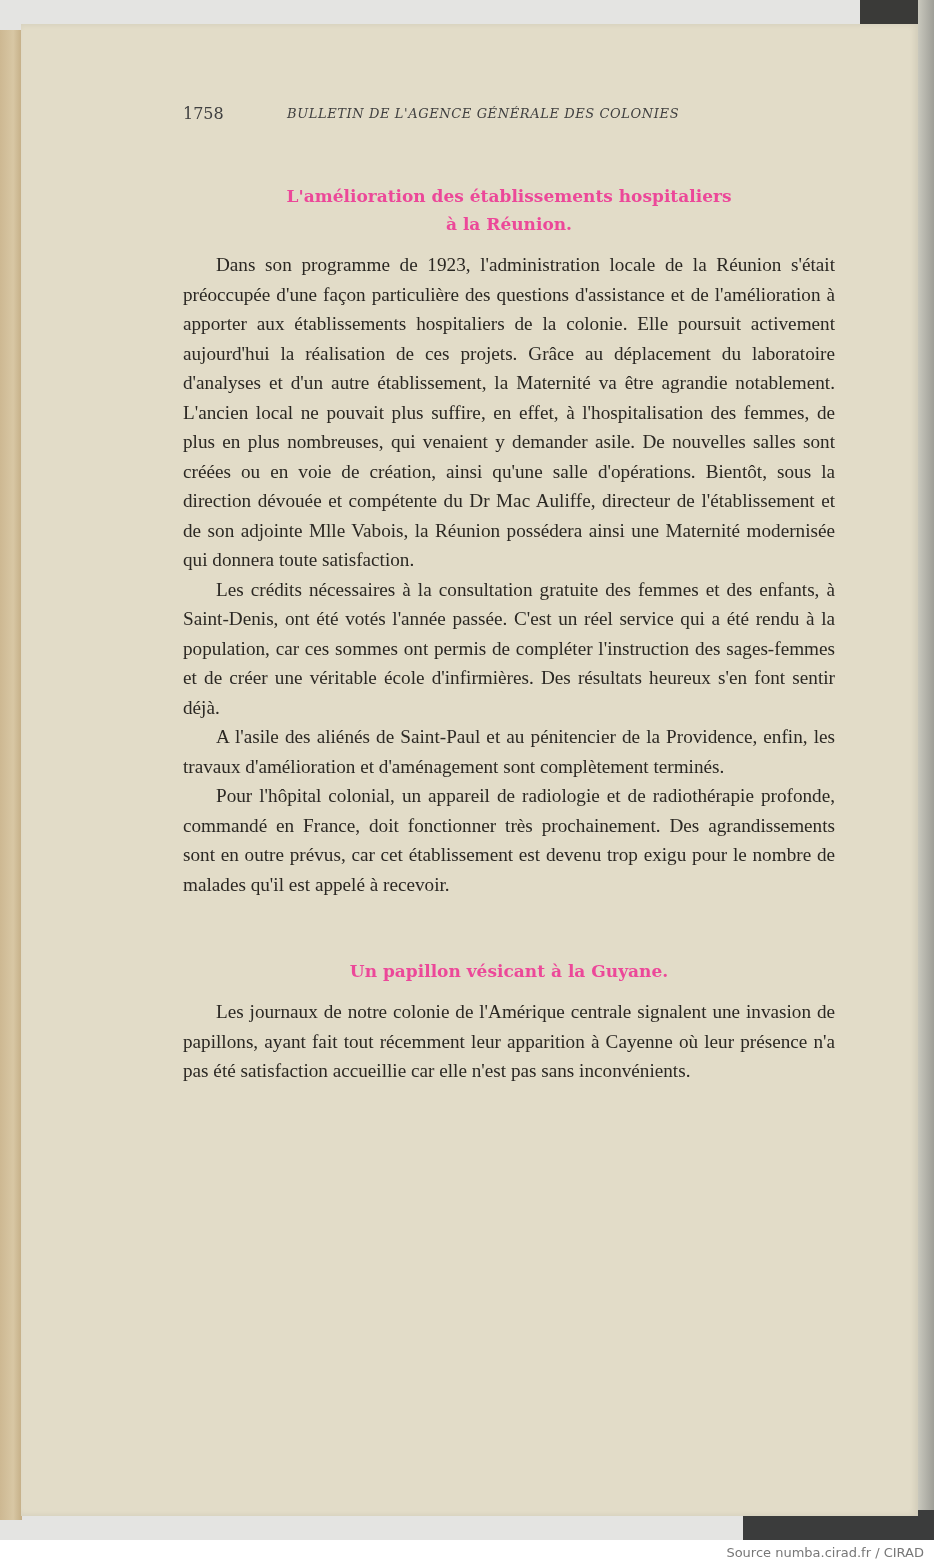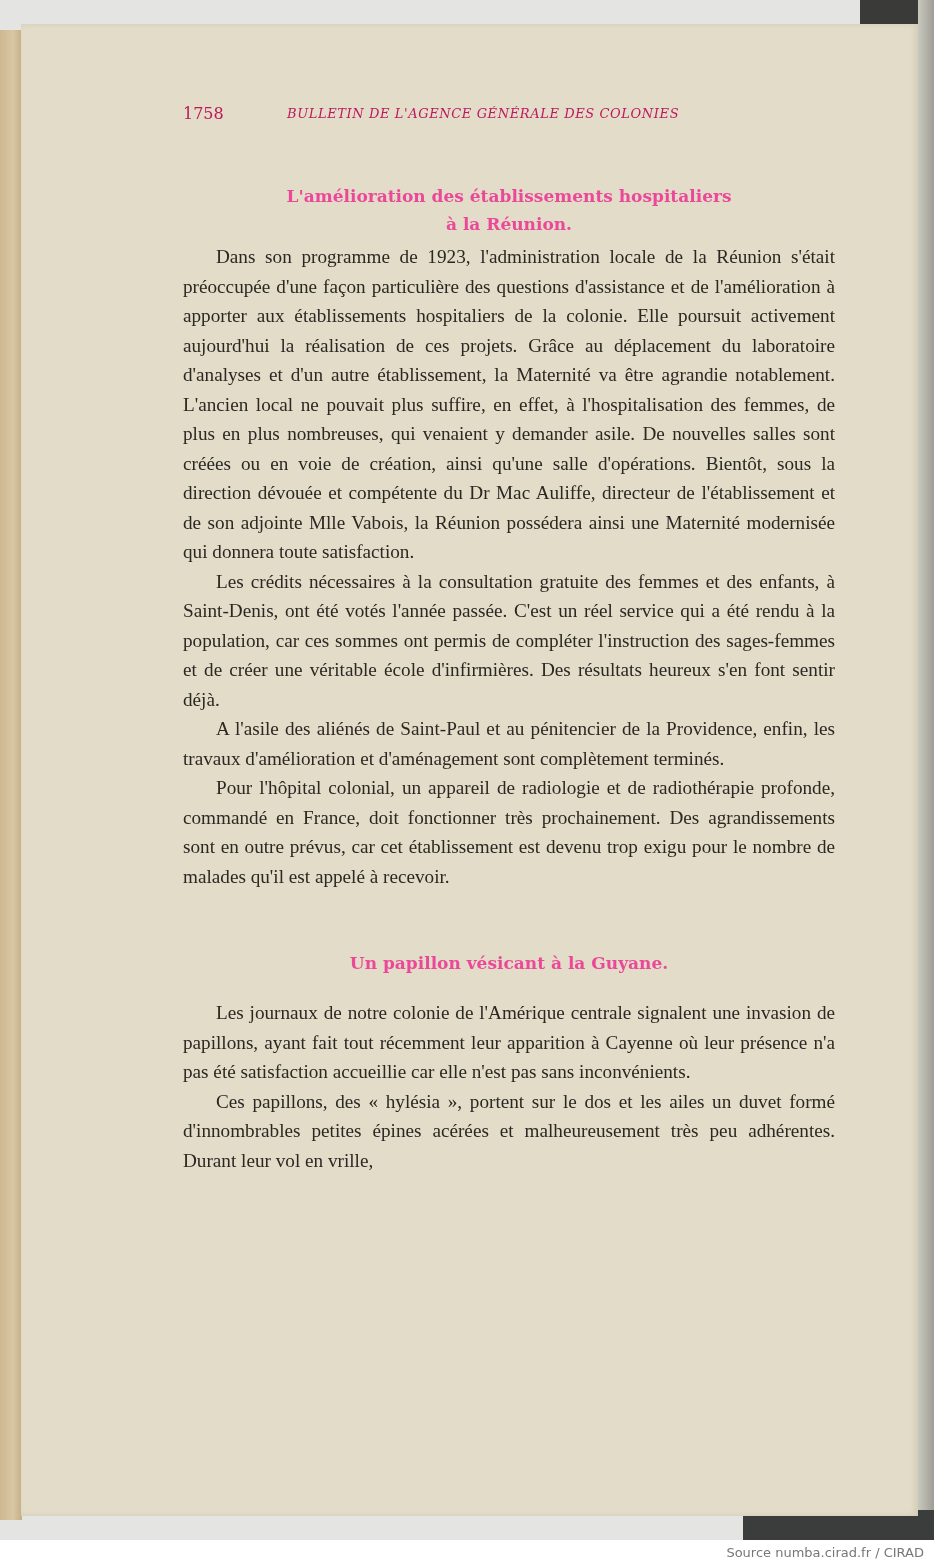--- a/index.html
+++ b/index.html
@@ -28,42 +28,42 @@
     position:absolute; left:0; top:30px; width:22px; height:1490px;
     background:linear-gradient(to right,#cdb892,#d8c7a4 60%,#c4ae86);
   }
   .page {
     position:absolute; left:21px; top:24px; width:897px; height:1492px;
     background:#e2dcc8;
     box-shadow: inset -3px 0 6px rgba(0,0,0,0.08);
   }
   .running-head {
     position:absolute; top:104px; left:183px; width:540px; height:22px;
-    font-size:15px; color:#be185d;
+    font-size:15px; color:#404040;
   }
   .page-number { position:absolute; left:0; top:0; font-size:16px; }
   .journal-title {
     position:absolute; left:104px; top:2px; font-size:13px;
     letter-spacing:0.6px; font-variant:small-caps;font-style:italic;
   }
   .text-block {
     position:absolute; left:183px; top:182px; width:652px;
     color:#2b2823;
     font-family:"Liberation Serif", serif;
   }
   h2 {
     margin:0; text-align:center; font-family:"DejaVu Serif", serif;
     font-weight:bold; font-size:17px; line-height:28px; color:#ec4899;
   }
-  h2.second { margin-top:58px; margin-bottom:21px; }
+  h2.second { margin-top:58px; margin-bottom:12px; }
   p {
     margin:0; font-size:19.2px; line-height:29.5px; text-align:justify;
     text-indent:33px;
   }
-  .section1 p:first-of-type { margin-top:4px; }
+  .section1 p:first-of-type { margin-top:12px; }
   .source-caption {
     position:absolute; right:10px; top:1545px;
     font-family:"DejaVu Sans", sans-serif; font-size:13px; color:#777;text-align:right;
   }
 </style>
 </head>
 <body>
 
 <div class="backdrop"></div>
 <div class="dark-strip-top"></div>
@@ -86,17 +86,16 @@
     </h2>
     <p>Dans son programme de 1923, l'administration locale de la Réunion s'était préoccupée d'une façon particulière des questions d'assistance et de l'amélioration à apporter aux établissements hospitaliers de la colonie. Elle poursuit activement aujourd'hui la réalisation de ces projets. Grâce au déplacement du laboratoire d'analyses et d'un autre établissement, la Maternité va être agrandie notablement. L'ancien local ne pouvait plus suffire, en effet, à l'hospitalisation des femmes, de plus en plus nombreuses, qui venaient y demander asile. De nouvelles salles sont créées ou en voie de création, ainsi qu'une salle d'opérations. Bientôt, sous la direction dévouée et compétente du Dr Mac Auliffe, directeur de l'établissement et de son adjointe Mlle Vabois, la Réunion possédera ainsi une Maternité modernisée qui donnera toute satisfaction.</p>
     <p>Les crédits nécessaires à la consultation gratuite des femmes et des enfants, à Saint-Denis, ont été votés l'année passée. C'est un réel service qui a été rendu à la population, car ces sommes ont permis de compléter l'instruction des sages-femmes et de créer une véritable école d'infirmières. Des résultats heureux s'en font sentir déjà.</p>
     <p>A l'asile des aliénés de Saint-Paul et au pénitencier de la Providence, enfin, les travaux d'amélioration et d'aménagement sont complètement terminés.</p>
     <p>Pour l'hôpital colonial, un appareil de radiologie et de radiothérapie profonde, commandé en France, doit fonctionner très prochainement. Des agrandissements sont en outre prévus, car cet établissement est devenu trop exigu pour le nombre de malades qu'il est appelé à recevoir.</p>
   </section>
 
   <section class="section2">
     <h2 class="second">Un papillon vésicant à la Guyane.</h2>
     <p>Les journaux de notre colonie de l'Amérique centrale signalent une invasion de papillons, ayant fait tout récemment leur apparition à Cayenne où leur présence n'a pas été satisfaction accueillie car elle n'est pas sans inconvénients.</p>
-    <p>Ces papillons, des « hylésia », portent sur le dos et les ailes un duvet formé d'innombrables petites épines acérées et malheureusement très peu adhérentes. Durant leur vol en vrille,</p>
   </section>
 </div>
 
 <div class="source-caption">Source numba.cirad.fr / CIRAD</div>
 
 </body></html>

